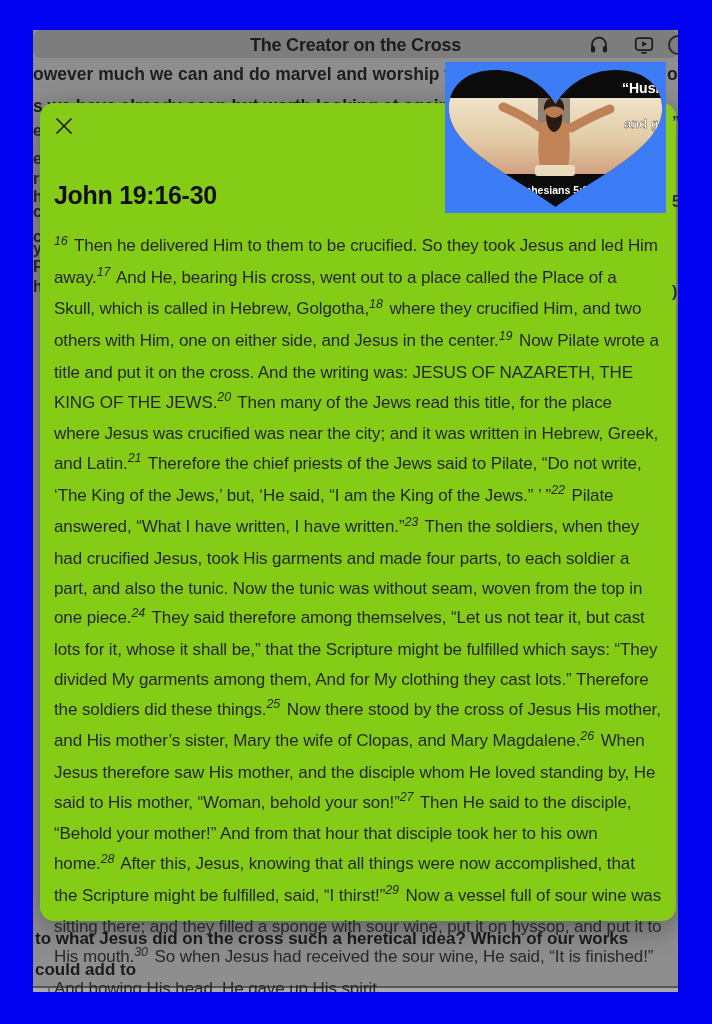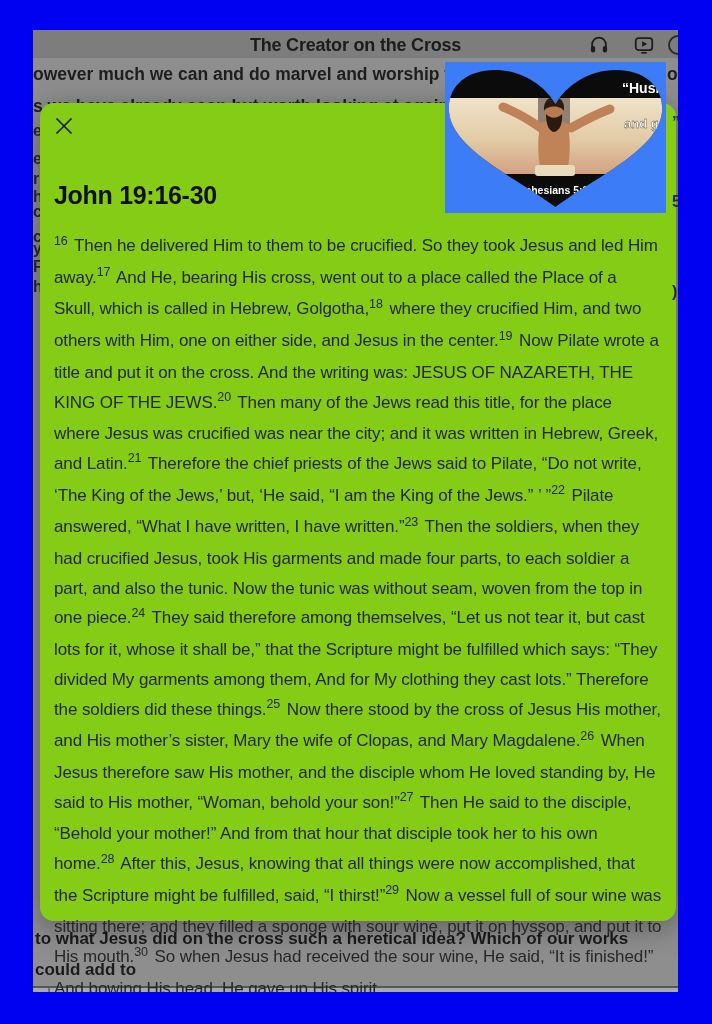--- a/index.html
+++ b/index.html
@@ -9,21 +9,21 @@
     background:#0101f2;
   }
   
   .screen{
     position:absolute;left:33px;top:30px;width:645px;height:962px;
     background:#8e8e8e;overflow:hidden;
   }
   
   .app-header{
     position:absolute;left:0;top:0;width:100%;height:28px;
-    background:#7d7d7d;z-index:1;
+    background:#7d7d7d;z-index:1;border-radius:8px;
   }
   .app-header .title{
     position:absolute;left:0;right:0;top:5px;text-align:center;
     font-size:18px;font-weight:700;color:#1c1c1c;letter-spacing:-0.2px;
   }
   .hdr-icon{position:absolute;top:4px;width:22px;height:22px;}
   .partial-circle{
     position:absolute;left:635px;top:5px;width:20px;height:20px;border-radius:50%;
     border:2px solid #2a2a2a;box-sizing:border-box;background:transparent;
   }
@@ -53,21 +53,21 @@
     background:none;border:none;padding:4px;cursor:pointer;
   }
   .modal-title{
     position:absolute;left:14px;top:78px;
     font-size:25px;font-weight:700;color:#0f0f0f;letter-spacing:-0.3px;
   }
   .passage{
     position:absolute;left:14px;top:128px;width:608px;
     font-size:17px;line-height:29.7px;color:#272727;letter-spacing:-0.1px;
   }
-  .vn{font-size:12.5px;position:relative;top:-6.5px;margin-right:2px;}
+  .vn{font-style:italic;font-size:12.5px;position:relative;top:-6.5px;margin-right:2px;}
   
   .heart-card{
     position:absolute;left:412px;top:32px;width:221px;height:151px;z-index:10;
   }
   .heart-card svg{display:block;width:221px;height:151px;}
 </style>
 </head>
 <body>
 
 <div class="screen">

